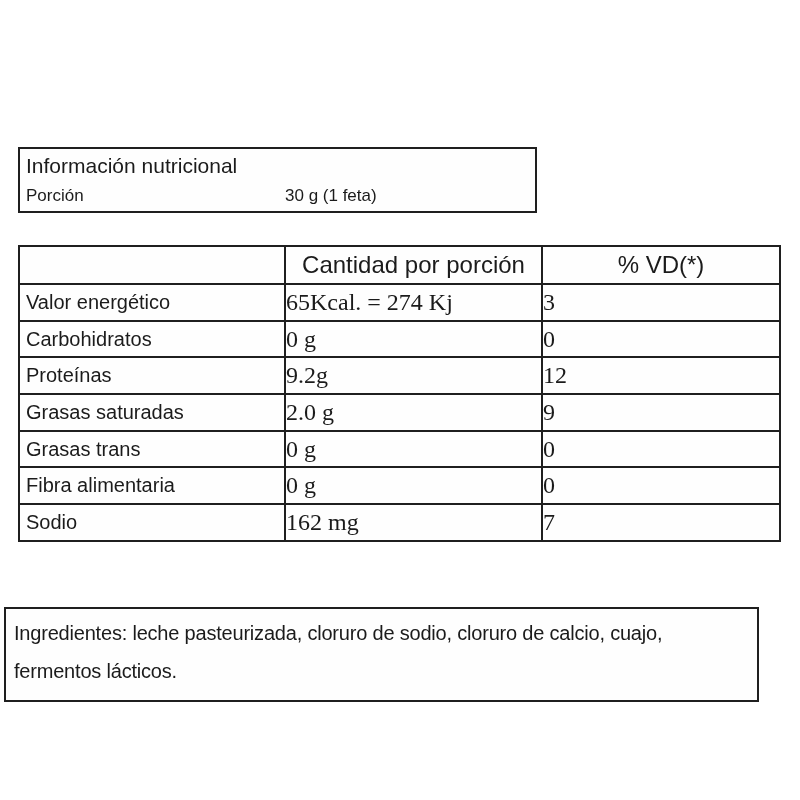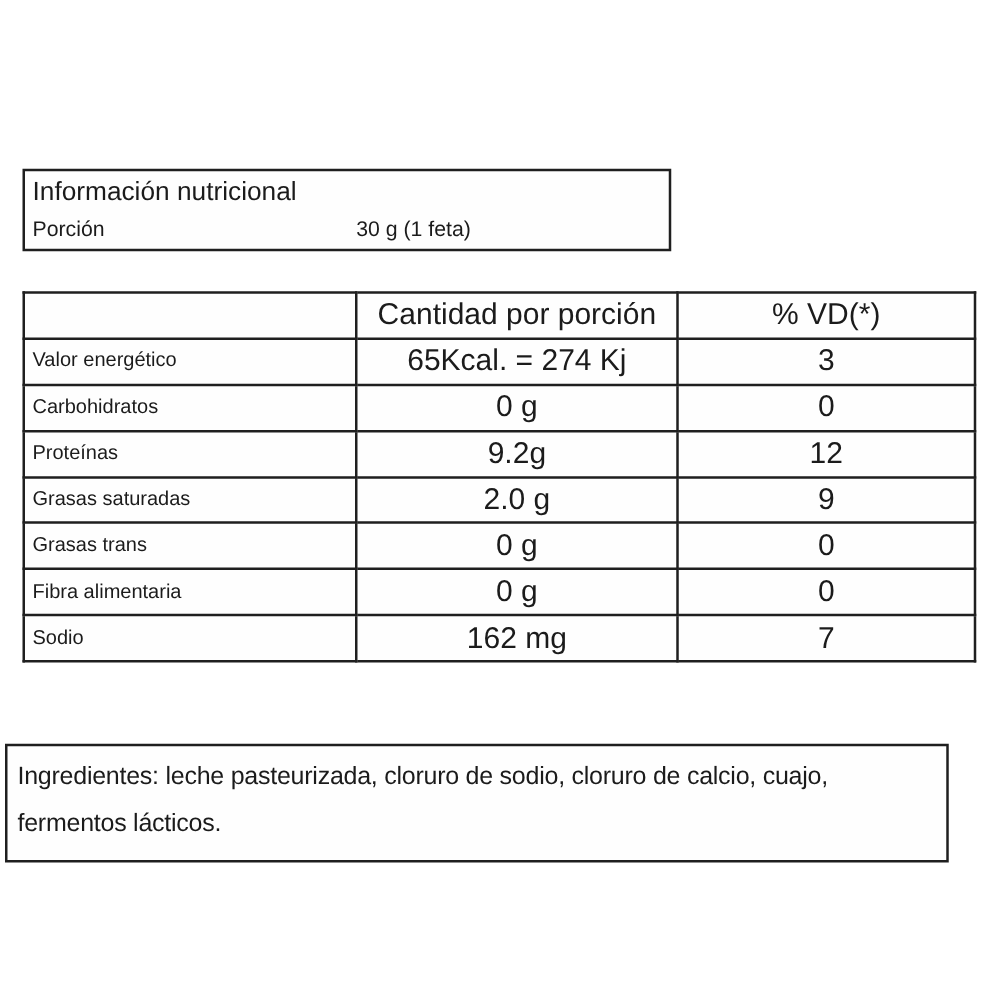--- a/index.html
+++ b/index.html
@@ -5,21 +5,21 @@
   html, body { margin: 0; padding: 0; }
   body {
     width: 800px;
     height: 800px;
     background: #ffffff;
     font-family: "Liberation Sans", "DejaVu Sans", sans-serif;
     color: #1b1b1b;
     position: relative;
     overflow: hidden;
   }
-  .canvas { position: absolute; inset: 0; }
+  .canvas { position: absolute; inset: 0; margin-top: 12px; }
 
   
   .header-box {
     position: absolute;
     left: 18px; top: 135px;
     width: 519px; height: 66px;
     border: 2px solid #1f1f1f;
     box-sizing: border-box;
     background: #fefefe;
   }
@@ -58,28 +58,27 @@
   }
   .nutrition-table th {
     font-weight: normal;
     font-size: 24px;
     text-align: center;
   }
   .col-label  { width: 264px; }
   .col-amount { width: 255px; }
   .col-vd     { width: 236px; }
   td.cell-label {
-    font-size: 16px;
+    font-size: 20px;
     text-align: left;
     padding-left: 6px;
   }
   td.cell-amount, td.cell-vd {
     font-size: 24px;
-    text-align: center;
-    font-family: Liberation Sans, sans-serif;
+    font-family: Liberation Serif, serif;
   }
 
   
   .ingredients-box {
     position: absolute;
     left: 4px; top: 595px;
     width: 755px; height: 95px;
     border: 2px solid #1f1f1f;
     box-sizing: border-box;
     background: #fefefe;

